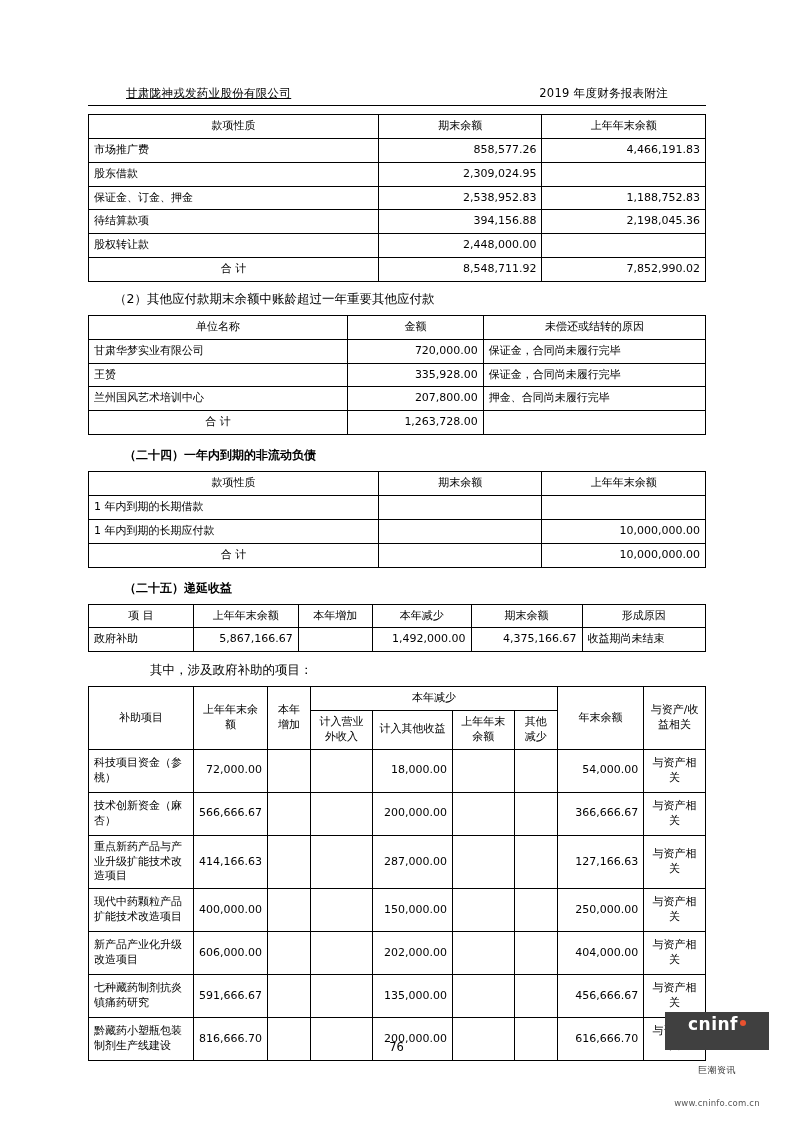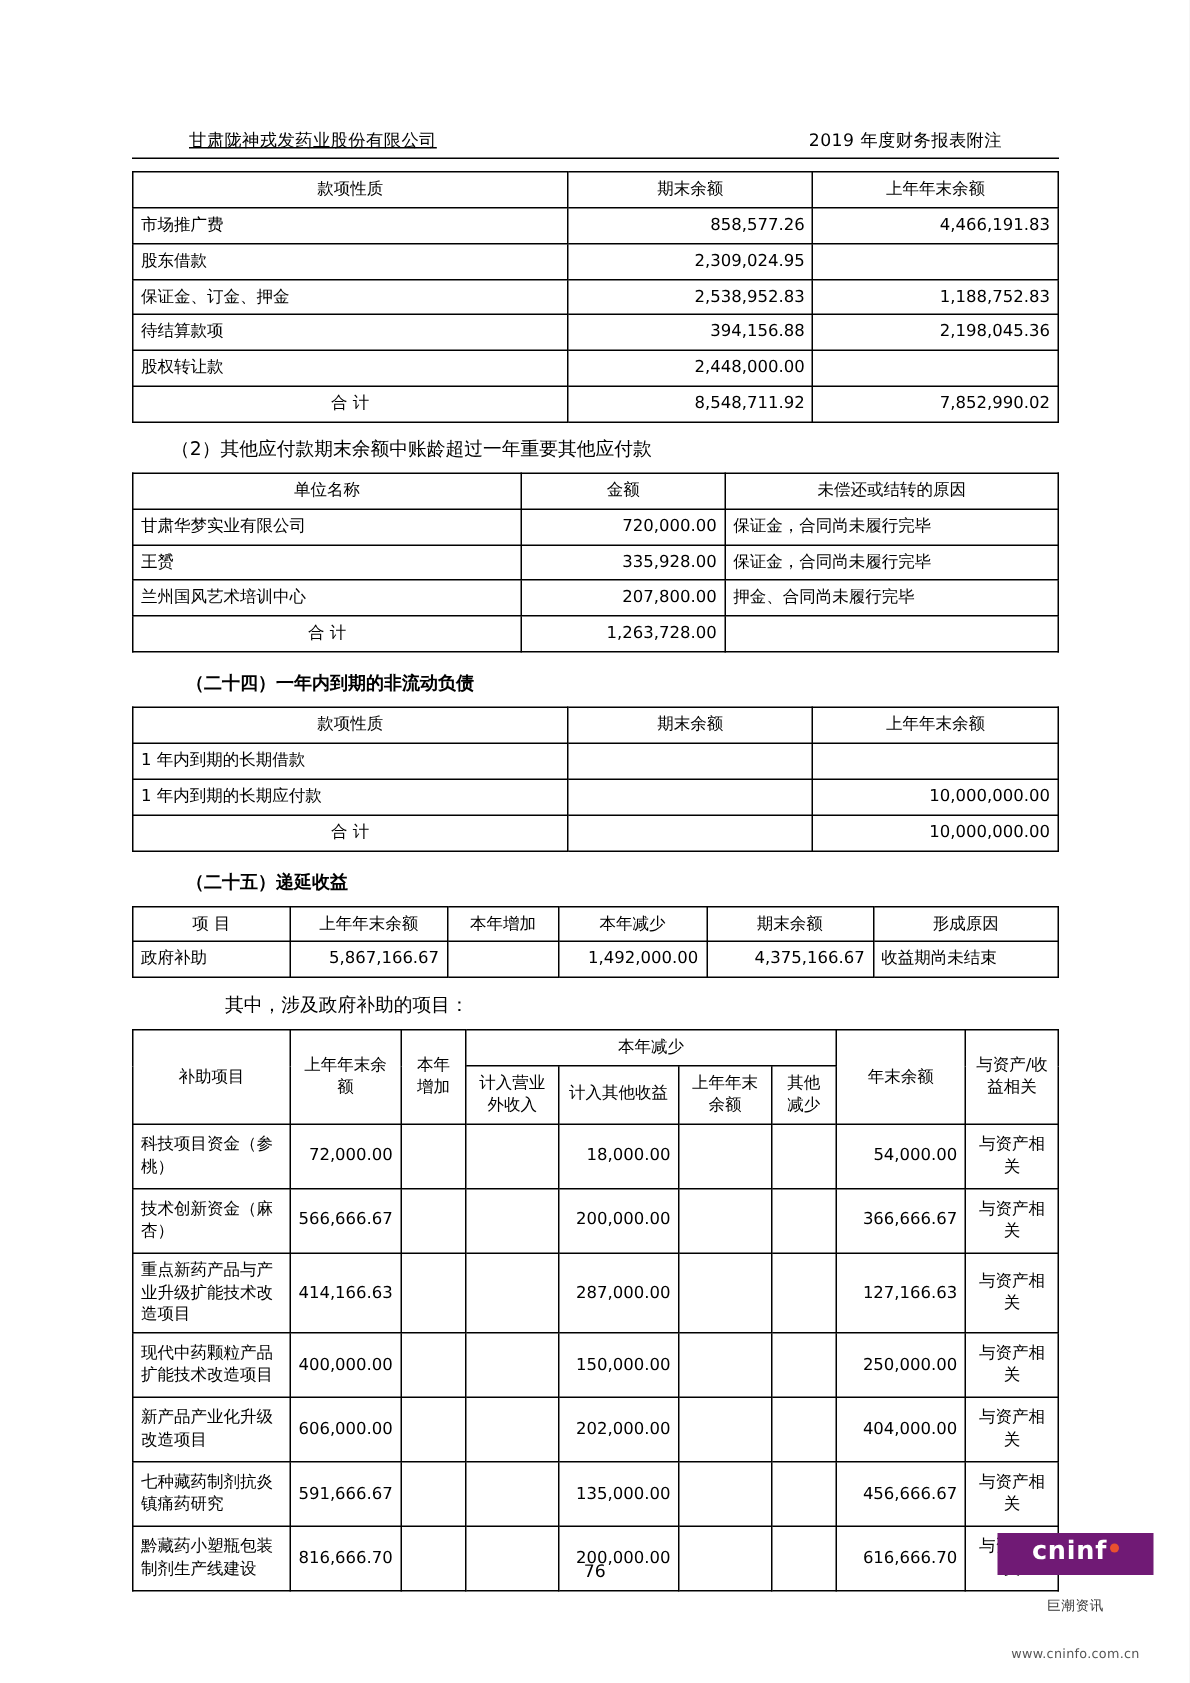--- a/index.html
+++ b/index.html
@@ -86,26 +86,26 @@
 
   
   .logo {
     position: absolute;
     right: 24px;
     bottom: 14px;
     width: 104px;
     text-align: center;
   }
   .logo .bar {
-    background: #701a75;
+    background: #404040;
     color: #fff;
     font-size: 17px;
     font-weight: bold;
     letter-spacing: 0.5px;
-    padding: 2px 0 6px 0;
+    padding: 2px 0 16px 0;
     font-family: "DejaVu Sans", "Liberation Sans", sans-serif;
     position: relative;
   }
   .logo .bar .dot {
     display: inline-block;
     width: 6px; height: 6px;
     background: #e8512f;
     border-radius: 50%;
     margin-left: 2px;
     vertical-align: 4px;

